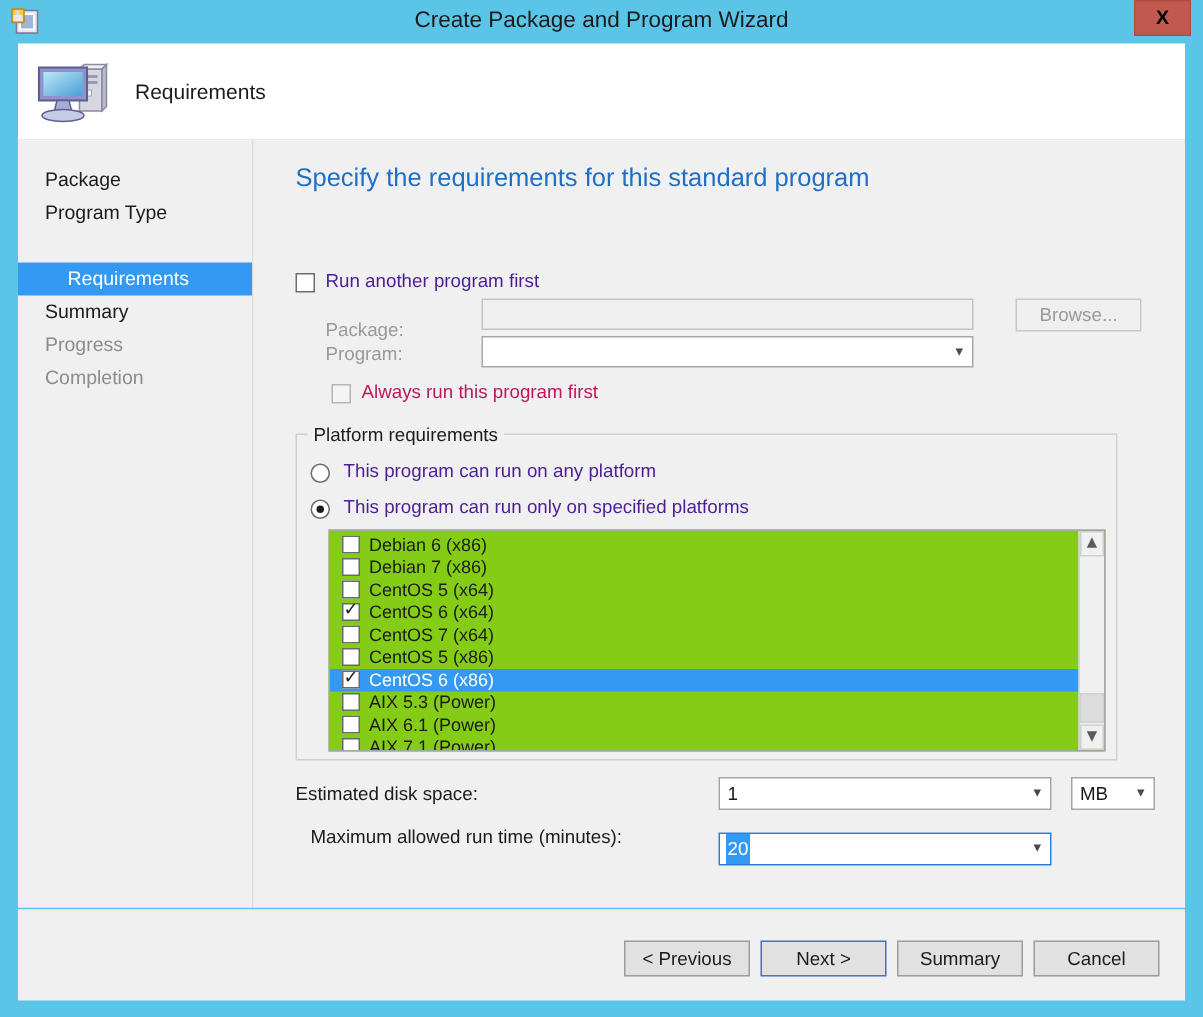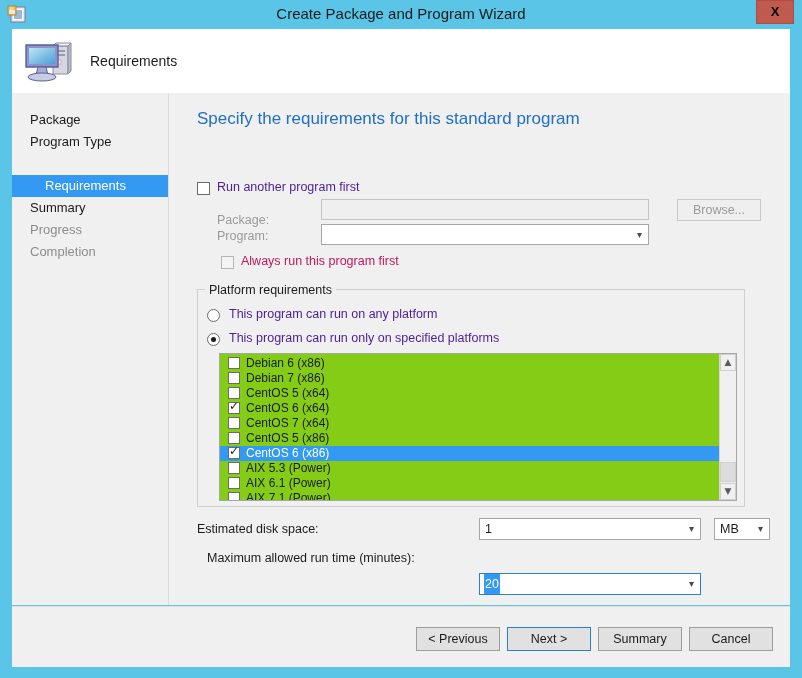--- a/index.html
+++ b/index.html
@@ -347,21 +347,21 @@
       <div class="combo" style="left:310px; top:425px; width:222px; height:22px;">
         <span class="val" style="line-height:20px;">1</span>
         <span class="arrow" style="line-height:20px;">▾</span>
       </div>
       <div class="combo" style="left:545px; top:425px; width:56px; height:22px;text-align:center;">
         <span class="val" style="line-height:20px;">MB</span>
         <span class="arrow" style="line-height:20px;">▾</span>
       </div>
 
       <div class="field-label dark" style="left:28px; top:458px;margin-left:10px;">Maximum allowed run time (minutes):</div>
-      <div class="combo focused" style="left:310px; top:480px; width:222px; height:22px;">
+      <div class="combo focused" style="left:310px; top:462px; width:222px; height:22px;">
         <span class="val sel" style="line-height:20px;">20</span>
         <span class="arrow" style="line-height:20px;">▾</span>
       </div>
 
     </div>
   </div>
 
   <div class="footer">
     <div class="footer-btn" style="left:404px;">&lt; Previous</div>
     <div class="footer-btn focused" style="left:495px;">Next &gt;</div>

